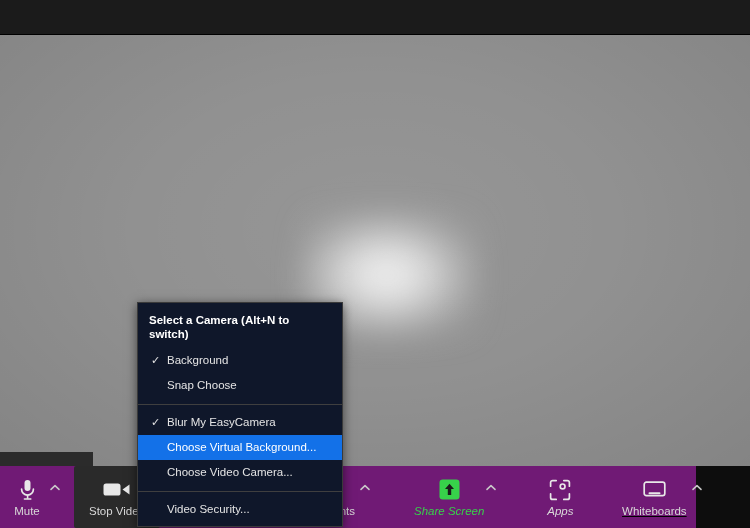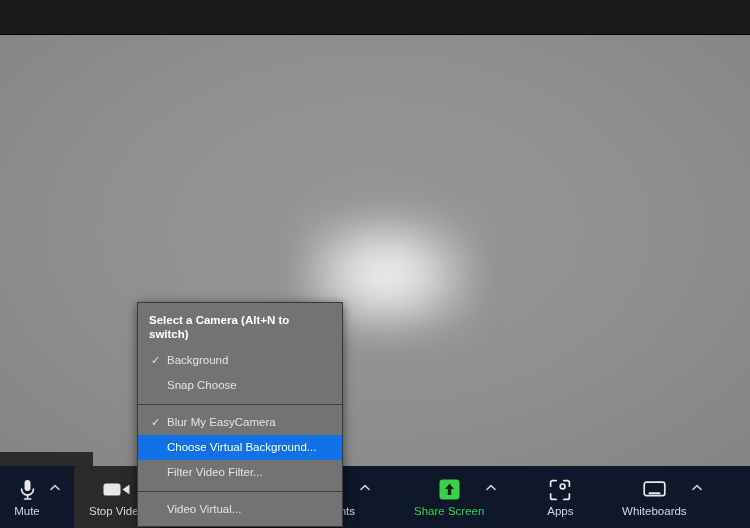--- a/index.html
+++ b/index.html
@@ -43,22 +43,22 @@
         rgba(0,0,0,0.09) 100%);
   }
   
   .name-strip {
     position:absolute; left:0; bottom:0; width:93px; height:14px;
     background:#2b2b2b;
   }
 
   
   .toolbar {
-    position:absolute; left:0; bottom:0; width:750px; height:62px;
-    background:#0f172a;
+    position:absolute; left:0; bottom:0; width:696px; height:62px;
+    background:#701a75;
     display:flex; align-items:flex-start;
   }
   .tb-left { display:flex; align-items:flex-start; height:62px; }
   .tb-spacer { flex:1 1 auto; }
 
   .tb-item {
     position:relative;
     display:flex; flex-direction:column; align-items:center;
     justify-content:center;
     height:62px;
@@ -91,21 +91,21 @@
   .tb-group.with-caret { margin-right:20px; }
 
   .participant-count {
     font-size:11px; color:#e6e6e6; margin-left:3px; line-height:1;
     position:relative; top:-5px;
   }
 
   
   .ctx-menu {
     position:absolute; left:137px; top:302px; width:206px;
-    background:#737373;
+    background:#0f172a;
     border:1px solid #3a3a3a;
     box-shadow:0 2px 10px rgba(0,0,0,0.55);
     padding:4px 0 4px 0;
     z-index:50;
   }
   .ctx-header {
     font-size:11.5px; font-weight:bold; color:#ffffff;
     padding:6px 10px 7px 11px; line-height:14px;
   }
   .ctx-item {
@@ -154,27 +154,27 @@
     <div class="ctx-item">
       <span class="ctx-check">✓</span>
       <span>Blur My EasyCamera</span>
     </div>
 
     <div class="ctx-item selected">
       <span>Choose Virtual Background...</span>
     </div>
 
     <div class="ctx-item">
-      <span>Filter Video Filter...</span>
+      <span>Choose Video Camera...</span>
     </div>
 
     <div class="ctx-sep"></div>
 
     <div class="ctx-item">
-      <span>Video Virtual...</span>
+      <span>Video Security...</span>
     </div>
   </div>
 
   <div class="toolbar">
 
     <div class="tb-left">
 
       <div class="tb-group with-caret">
         <div class="tb-item">
           <span class="icon">
@@ -237,53 +237,53 @@
           <span class="label">Participants</span>
         </div>
         <div class="caret">
           <svg width="10" height="7" viewBox="0 0 10 7">
             <path d="M1 5.4 5 1.6 9 5.4" fill="none" stroke="#c9c9c9" stroke-width="1.5" stroke-linecap="round" stroke-linejoin="round"></path>
           </svg>
         </div>
       </div>
 
       <div class="tb-group with-caret" style="margin-left:24px;">
-        <div class="tb-item share" style="min-width:78px;">
+        <div class="tb-item share" style="min-width:78px;font-style:italic;">
           <span class="icon">
             <svg width="23" height="23" viewBox="0 0 23 23">
               <rect x="1.5" y="1.5" width="20" height="20" rx="3.2" fill="#37d24a"></rect>
               <path d="M11.5 5.8 16 11h-2.8v6h-3.4v-6H7z" fill="#1b1b1b"></path>
             </svg>
           </span>
           <span class="label">Share Screen</span>
         </div>
         <div class="caret">
           <svg width="10" height="7" viewBox="0 0 10 7">
             <path d="M1 5.4 5 1.6 9 5.4" fill="none" stroke="#c9c9c9" stroke-width="1.5" stroke-linecap="round" stroke-linejoin="round"></path>
           </svg>
         </div>
       </div>
 
       <div class="tb-group" style="margin-left:24px;">
-        <div class="tb-item" style="min-width:52px;">
+        <div class="tb-item" style="min-width:52px;font-style:italic;">
           <span class="icon">
             <svg width="22" height="22" viewBox="0 0 22 22">
               <path d="M7.2 1.6H3.6A2 2 0 0 0 1.6 3.6v3.6" fill="none" stroke="#e8e8e8" stroke-width="1.7" stroke-linecap="round"></path>
               <path d="M14.8 1.6h3.6a2 2 0 0 1 2 2v3.6" fill="none" stroke="#e8e8e8" stroke-width="1.7" stroke-linecap="round"></path>
               <path d="M7.2 20.4H3.6a2 2 0 0 1-2-2v-3.6" fill="none" stroke="#e8e8e8" stroke-width="1.7" stroke-linecap="round"></path>
               <path d="M14.8 20.4h3.6a2 2 0 0 0 2-2v-3.6" fill="none" stroke="#e8e8e8" stroke-width="1.7" stroke-linecap="round"></path>
               <circle cx="13.6" cy="7.4" r="2.4" fill="none" stroke="#e8e8e8" stroke-width="1.7"></circle>
             </svg>
           </span>
           <span class="label">Apps</span>
         </div>
       </div>
 
       <div class="tb-group with-caret" style="margin-left:26px;">
-        <div class="tb-item" style="min-width:84px;">
+        <div class="tb-item" style="min-width:84px;text-decoration:underline;">
           <span class="icon">
             <svg width="25" height="20" viewBox="0 0 25 20">
               <rect x="2.2" y="2.2" width="20.6" height="13.4" rx="2.2" fill="none" stroke="#e8e8e8" stroke-width="1.7"></rect>
               <rect x="6.5" y="12.2" width="12" height="2.1" rx="1" fill="#e8e8e8"></rect>
             </svg>
           </span>
           <span class="label">Whiteboards</span>
         </div>
         <div class="caret">
           <svg width="10" height="7" viewBox="0 0 10 7">

